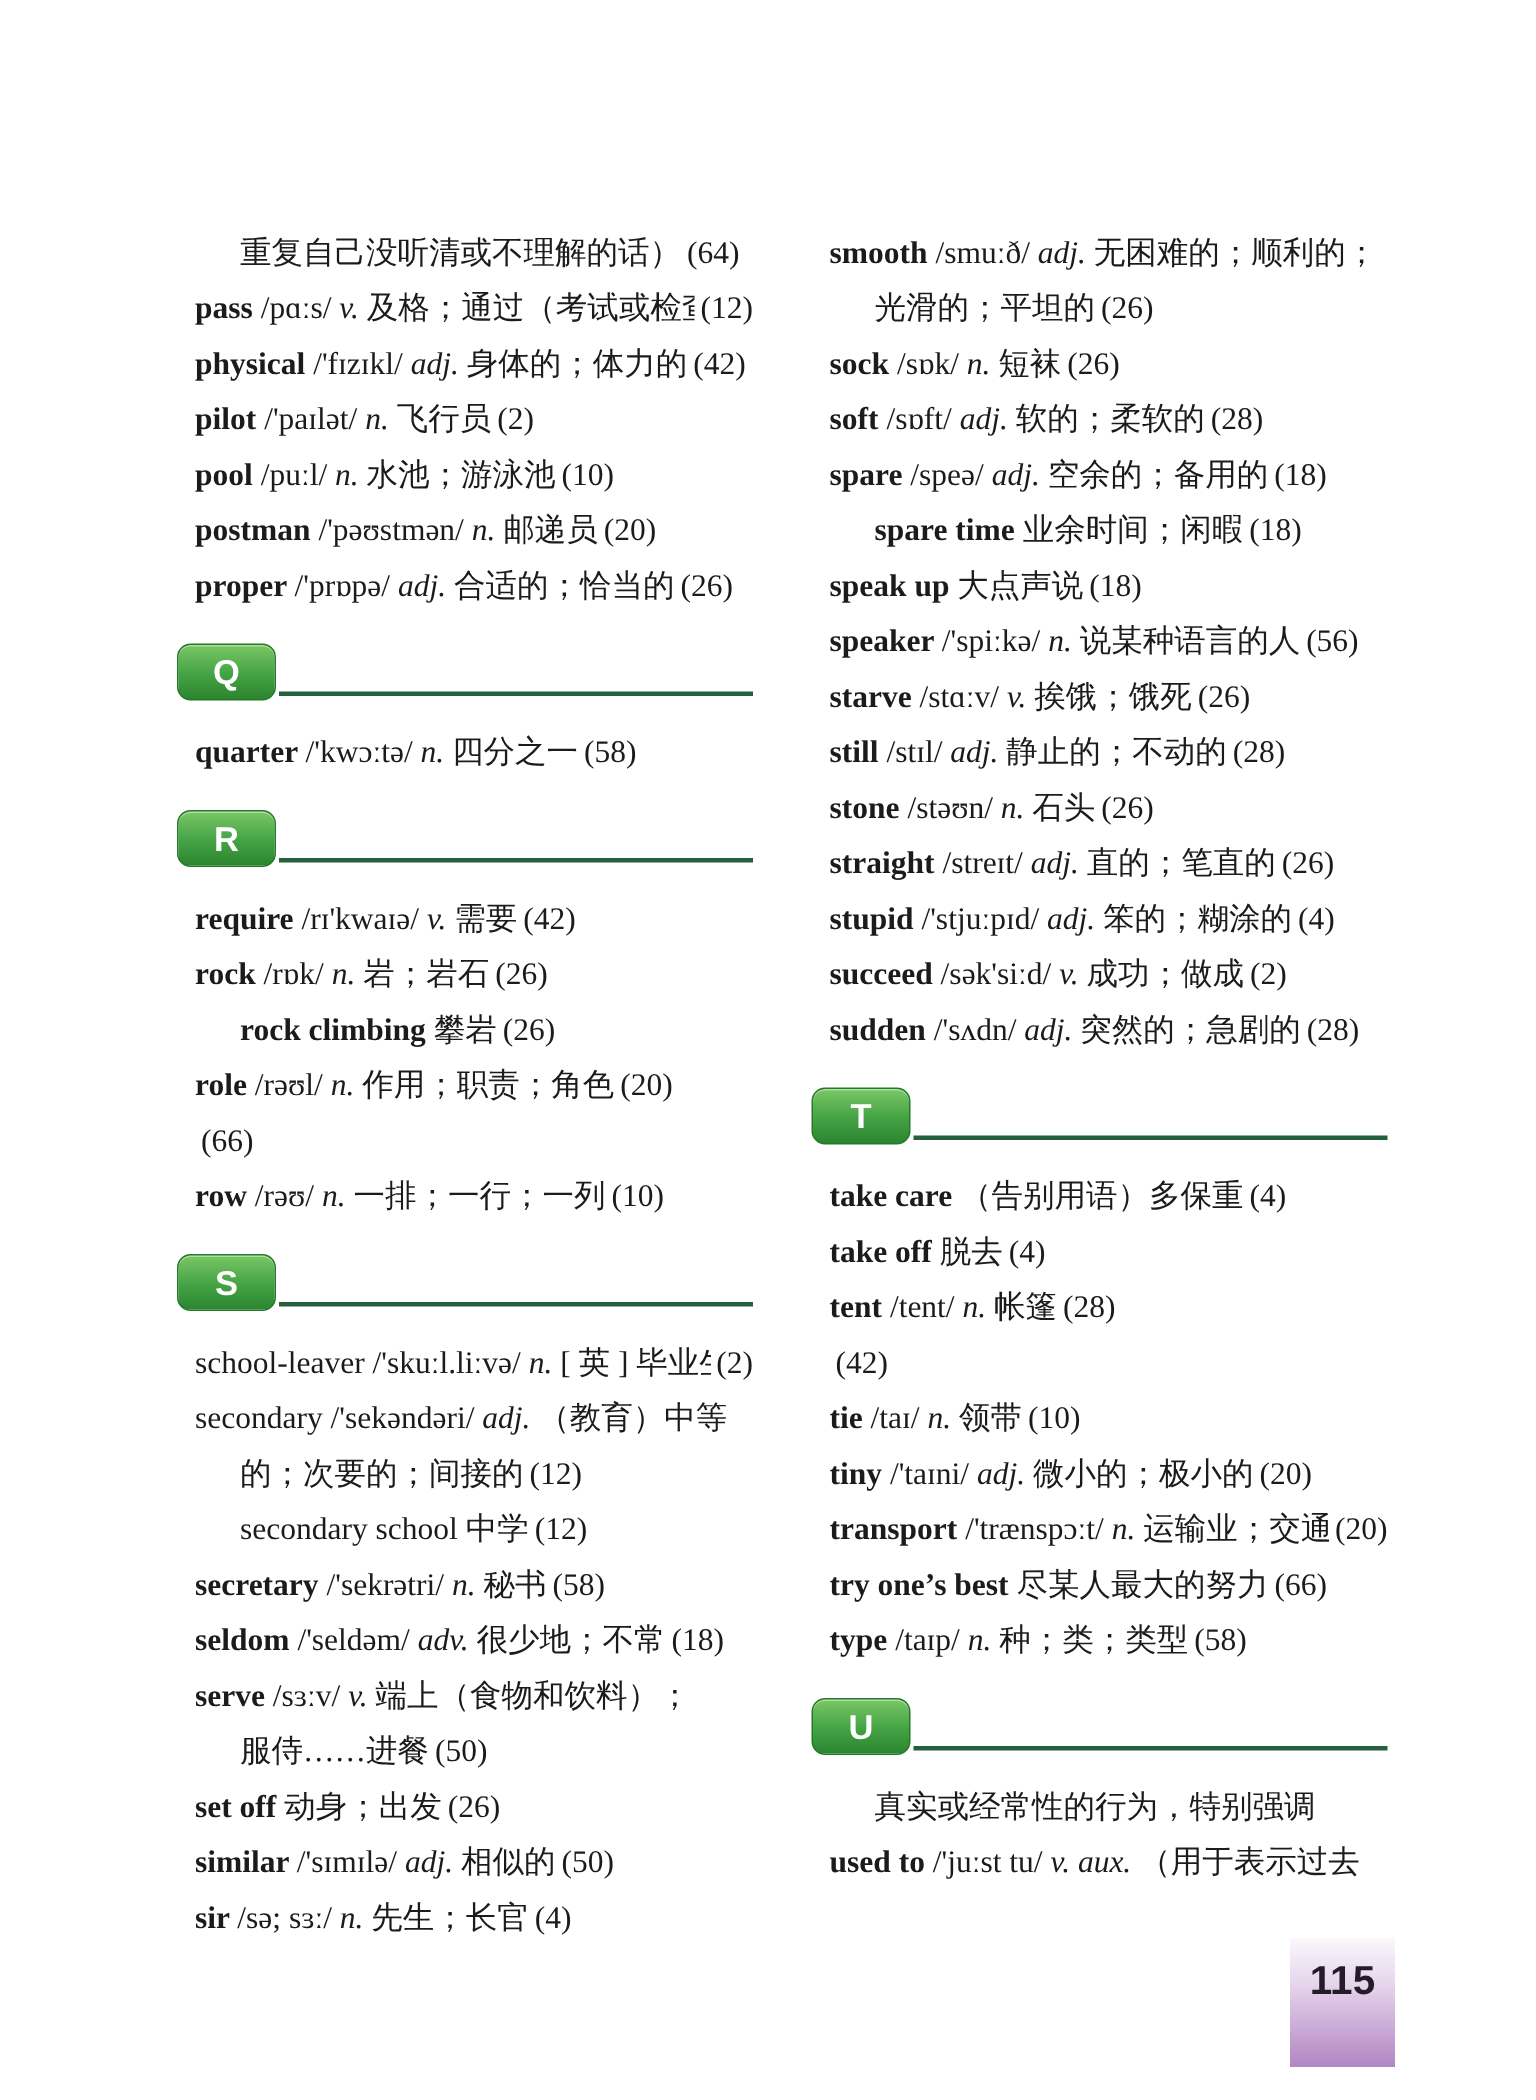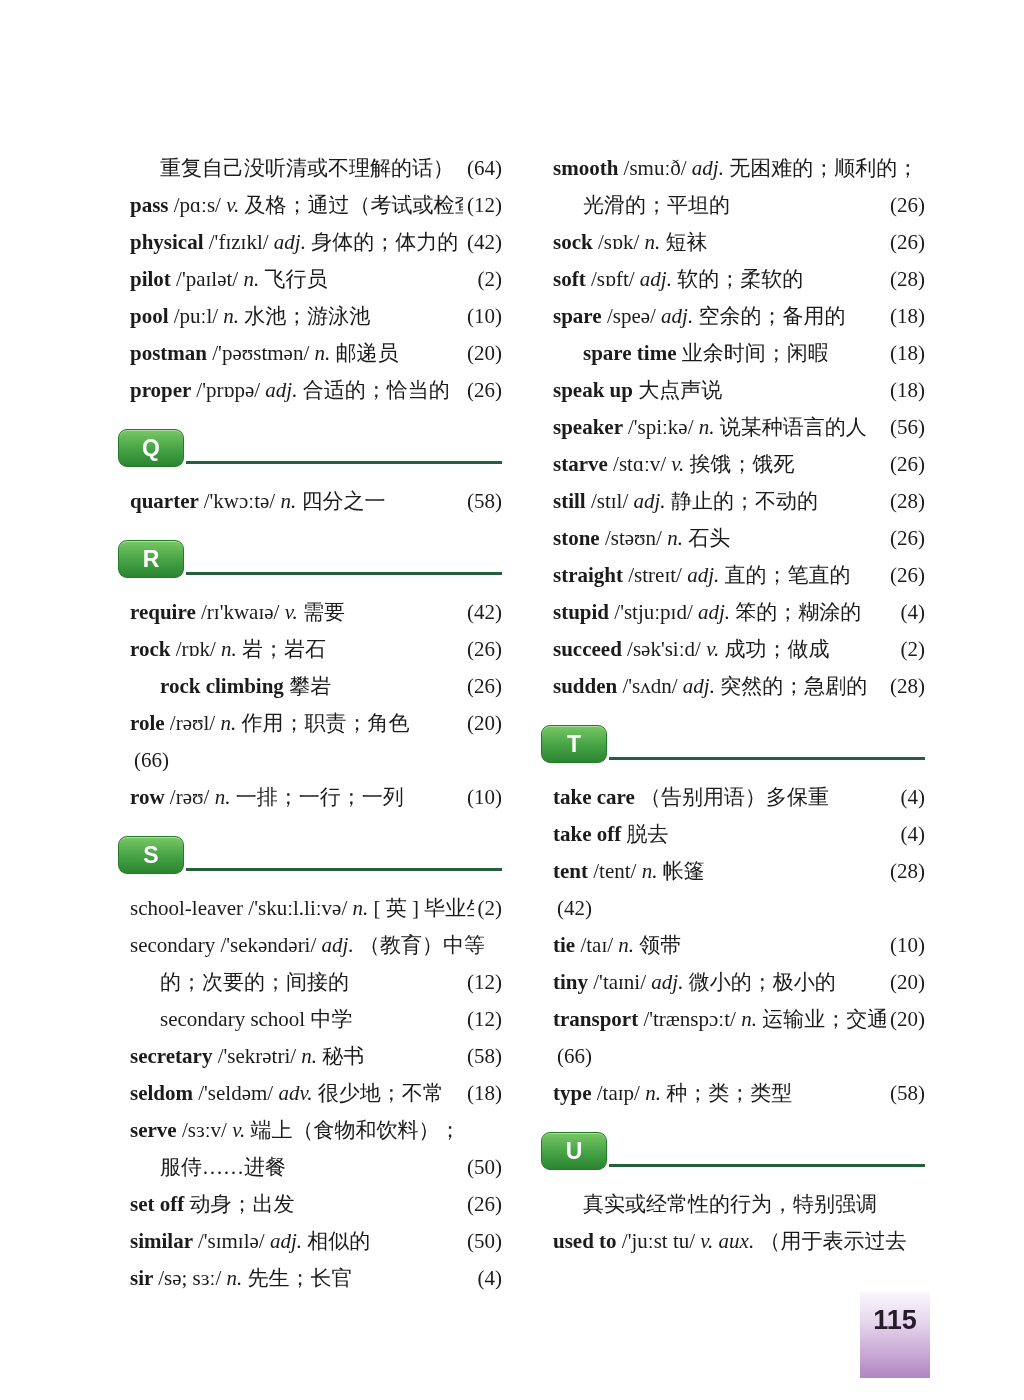--- a/index.html
+++ b/index.html
@@ -9,21 +9,21 @@
     background:#ffffff;
     font-family:"Liberation Serif","DejaVu Serif",serif;
     color:#1b1b1b;
     overflow:hidden;
   }
   .col{position:absolute;top:150px;width:372px;}
   .col-left{left:130px;}
   .col-right{left:553px;}
 
   .entry{
-    display:flex;justify-content:space-between;align-items:baseline;
+    display:flex;align-items:baseline;
     font-size:21px;line-height:37px;white-space:nowrap;
   }
   .entry .txt{overflow:hidden;}
   .entry.ind .txt{padding-left:30px;}
   .hw{font-weight:bold;}
   .pos{font-style:italic;}
   .pg{margin-left:4px;white-space:nowrap;}
 
   .section{
     display:flex;align-items:flex-end;
@@ -251,20 +251,21 @@
       </div>
       <div class="entry">
         <span class="txt"><span class="hw">tiny </span><span>/'taɪni/ </span><span class="pos">adj. </span><span>微小的；极小的</span></span>
         <span class="pg">(20)</span>
       </div>
       <div class="entry">
         <span class="txt"><span class="hw">transport </span><span>/'trænspɔːt/ </span><span class="pos">n. </span><span>运输业；交通</span></span>
         <span class="pg">(20)</span>
       </div>
       <div class="entry">
+        <span class="txt"><span class="hw">try one’s best </span><span>尽某人最大的努力</span></span>
         <span class="pg">(66)</span>
       </div>
       <div class="entry">
         <span class="txt"><span class="hw">type </span><span>/taɪp/ </span><span class="pos">n. </span><span>种；类；类型</span></span>
         <span class="pg">(58)</span>
       </div>
       <div class="section">
         <span class="badge">U</span>
         <div class="rule"></div>
       </div>

